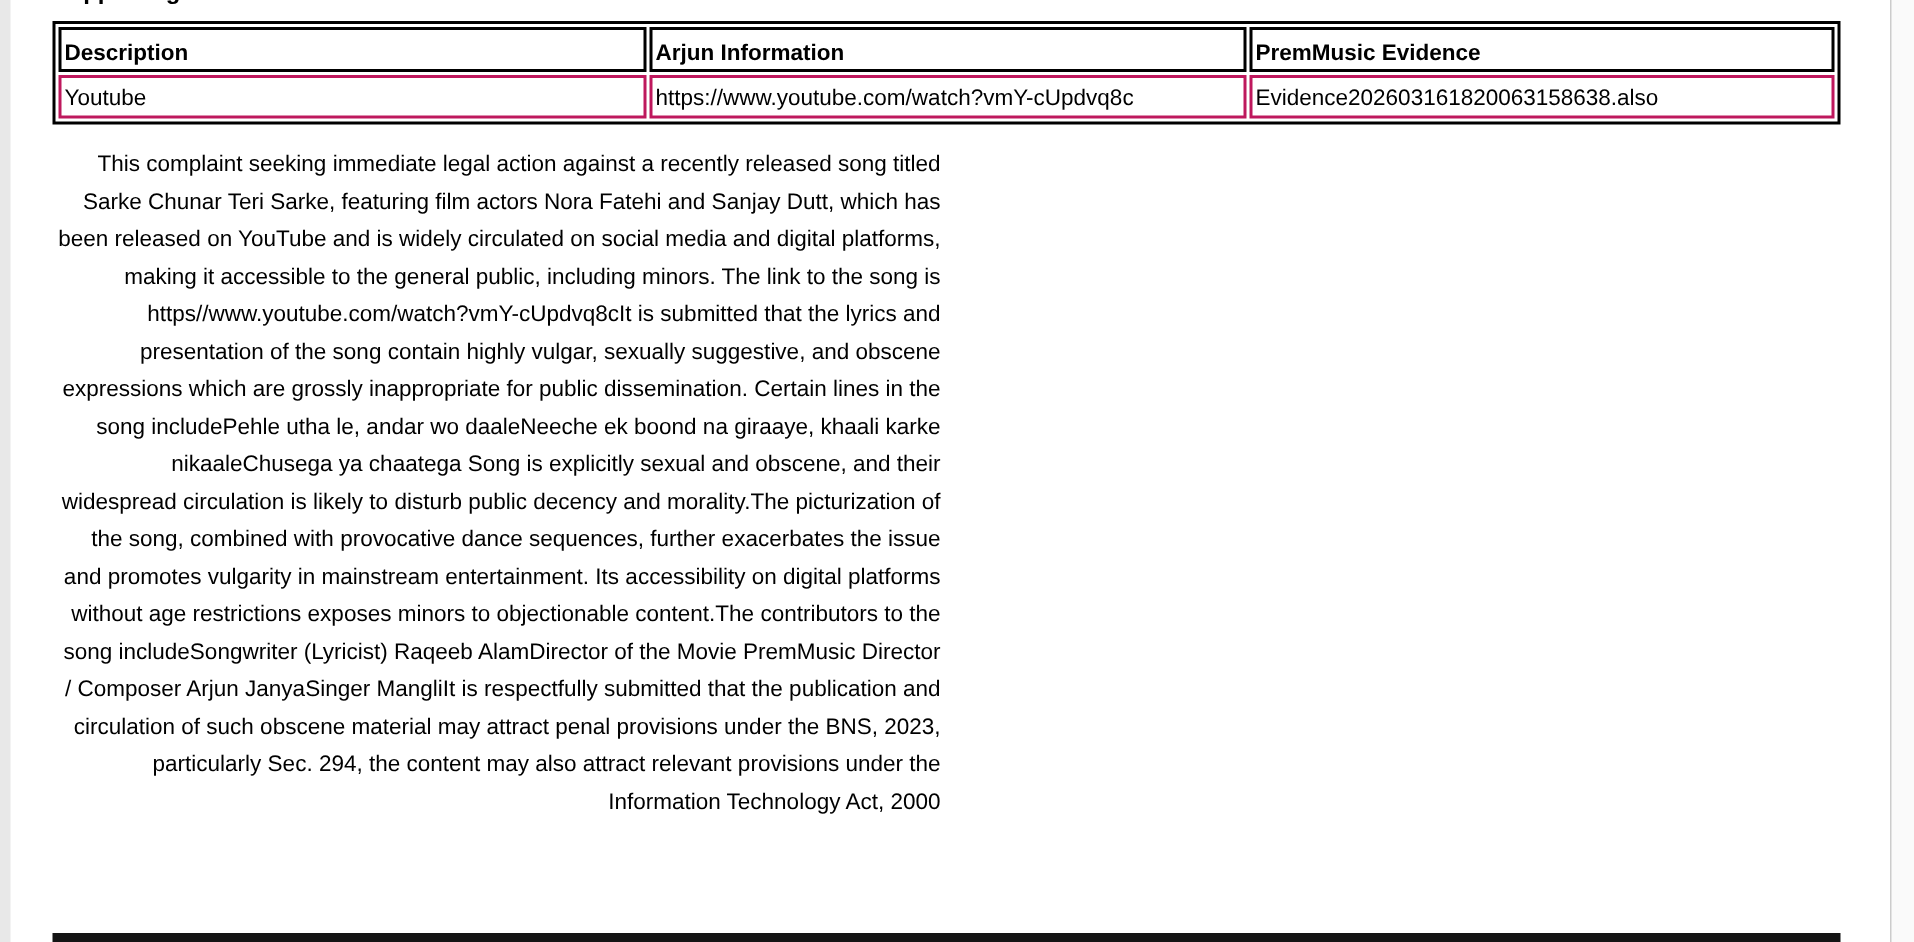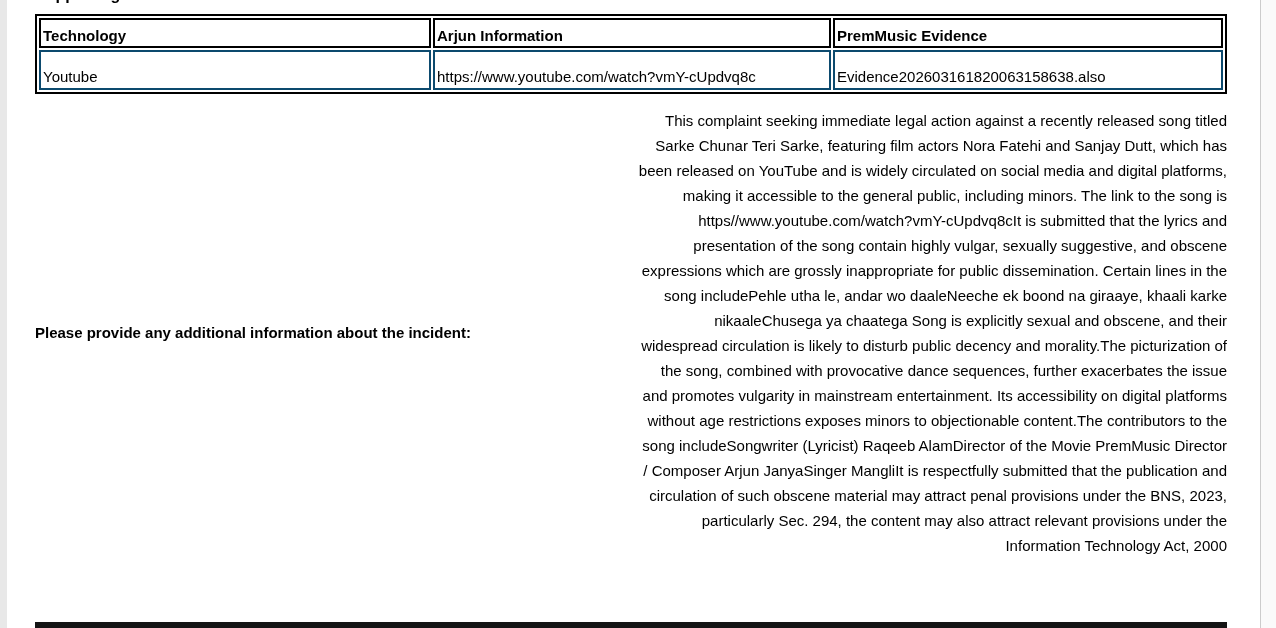--- a/index.html
+++ b/index.html
@@ -54,23 +54,23 @@
   table.evidence th {
     border: 2px solid #000000;
     font-size: 15px;
     font-weight: bold;
     text-align: left;
     padding: 7px 2px 2px 2px;
     white-space: nowrap;
     overflow: hidden;
   }
   table.evidence td {
-    border: 2px solid #0c4a6e;
+    border: 2px solid #be185d;
     font-size: 15px;
-    padding: 16px 2px 3px 2px;
+    padding: 5px 2px 3px 2px;
     white-space: nowrap;
     overflow: hidden;
   }
   .info-row {
     display: flex;
     margin-top: 14px;
     width: 1192px;
   }
   .info-label {
     width: 600px;
@@ -110,36 +110,33 @@
 <div class="doc">
 
   <table class="evidence">
     <colgroup>
       <col style="width:392px">
       <col style="width:398px">
       <col style="width:390px">
     </colgroup>
     <thead>
       <tr>
-        <th>Technology</th>
+        <th>Description</th>
         <th>Arjun Information</th>
         <th>PremMusic Evidence</th>
       </tr>
     </thead>
     <tbody>
       <tr>
         <td>Youtube</td>
         <td>https://www.youtube.com/watch?vmY-cUpdvq8c</td>
         <td>Evidence202603161820063158638.also</td>
       </tr>
     </tbody>
   </table>
 
   <div class="info-row">
-    <div class="info-label">
-      <span>Please provide any additional information about the incident:</span>
-    </div>
     <div class="info-text">This complaint seeking immediate legal action against a recently released song titled Sarke Chunar Teri Sarke, featuring film actors Nora Fatehi and Sanjay Dutt, which has been released on YouTube and is widely circulated on social media and digital platforms, making it accessible to the general public, including minors. The link to the song is https//www.youtube.com/watch?vmY-cUpdvq8cIt is submitted that the lyrics and presentation of the song contain highly vulgar, sexually suggestive, and obscene expressions which are grossly inappropriate for public dissemination. Certain lines in the song includePehle utha le, andar wo daaleNeeche ek boond na giraaye, khaali karke nikaaleChusega ya chaatega Song is explicitly sexual and obscene, and their widespread circulation is likely to disturb public decency and morality.The picturization of the song, combined with provocative dance sequences, further exacerbates the issue and promotes vulgarity in mainstream entertainment. Its accessibility on digital platforms without age restrictions exposes minors to objectionable content.The contributors to the song includeSongwriter (Lyricist) Raqeeb AlamDirector of the Movie PremMusic Director / Composer Arjun JanyaSinger MangliIt is respectfully submitted that the publication and circulation of such obscene material may attract penal provisions under the BNS, 2023, particularly Sec. 294, the content may also attract relevant provisions under the Information Technology Act, 2000</div>
   </div>
 
 </div>
 
 <div class="next-section-bar"></div>
 
 </body></html>

